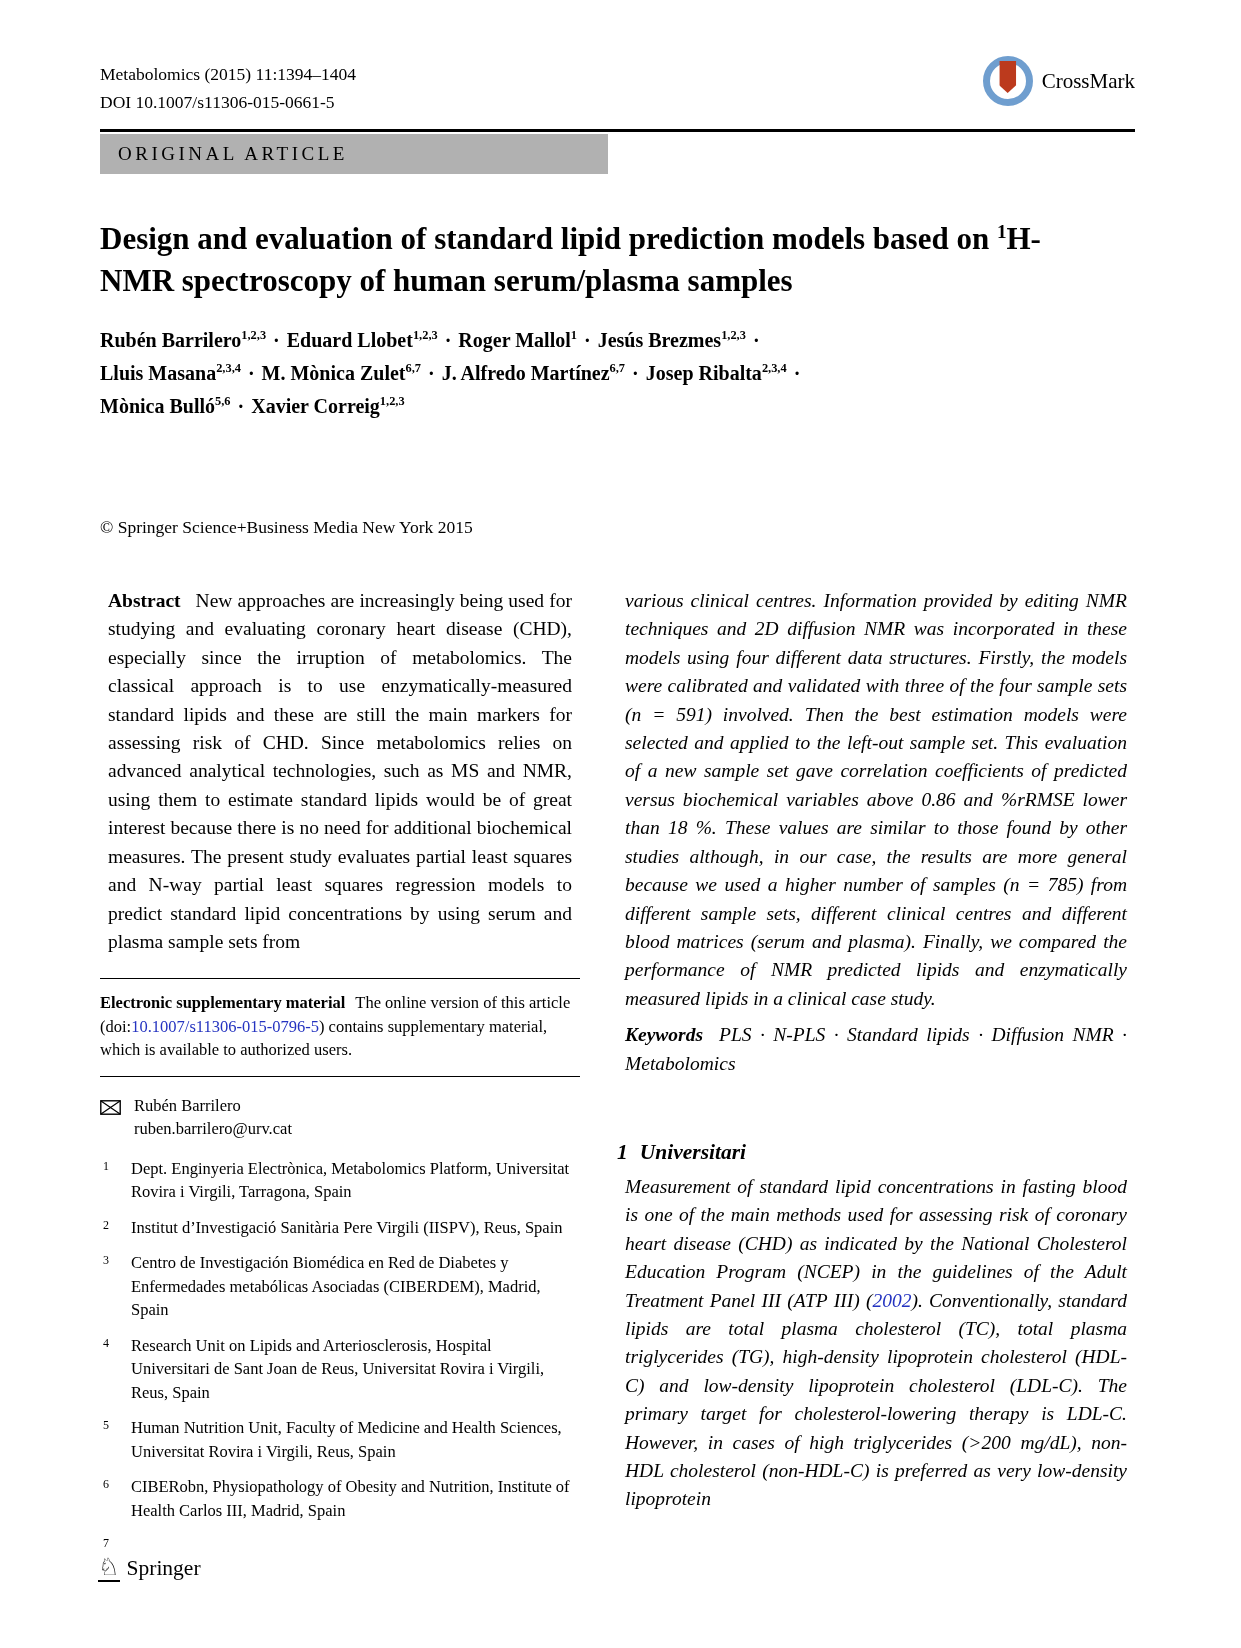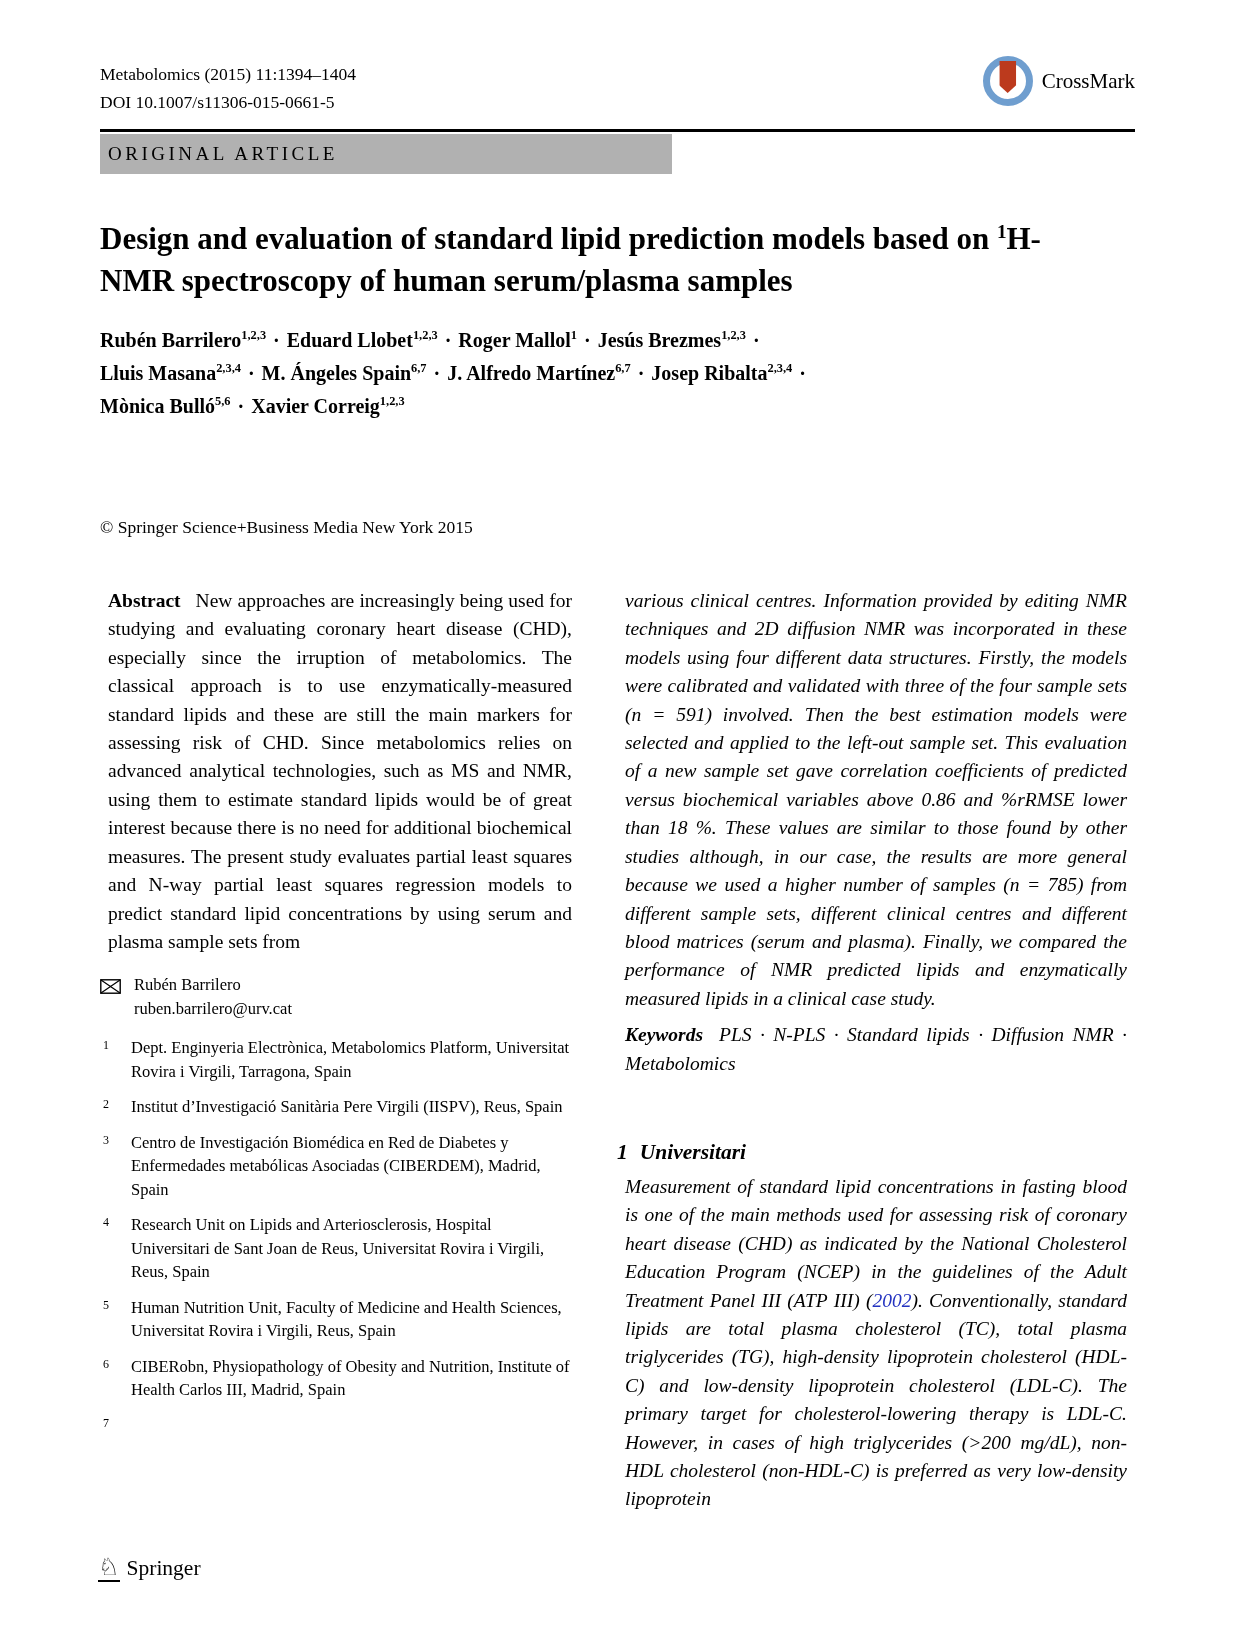--- a/index.html
+++ b/index.html
@@ -28,23 +28,23 @@
     border:7px solid var(--crossmark_ring);background:#fff;position:relative;
   }
   .cm-ribbon{
     position:absolute;left:50%;top:-2px;transform:translateX(-50%);
     width:17px;height:32px;background:var(--crossmark_ribbon);
     clip-path:polygon(0 0,100% 0,100% 76%,50% 100%,0 76%);
   }
   .cm-label{font-size:21px;}
   .head-rule{height:3px;background:#000;margin-top:13px;}
   .banner{
-    width:572px;background:var(--banner_bg);
+    width:508px;background:var(--banner_bg);
     font-size:19px;letter-spacing:3.5px;
-    padding:9px 0 9px 8px;margin-top:2px;
+    padding:9px 0 9px 18px;margin-top:2px;
   }
   
   .title{
     font-size:31px;font-weight:bold;line-height:1.35;
     margin:44px 0 0;max-width:1000px;
   }
   .title sup{font-size:0.62em;}
   .authors{margin-top:22px;font-size:20px;font-weight:bold;line-height:1.65;}
   .authors sup{font-size:0.62em;}
   .dot{margin:0 7px;}
@@ -105,36 +105,39 @@
 
   <div class="banner">ORIGINAL ARTICLE</div>
 
   <h1 class="title"><span>Design and evaluation of standard lipid prediction models based on </span><sup>1</sup><span>H-NMR spectroscopy of human serum/plasma samples</span></h1>
 
   <div class="authors">
     <div class="author-line">
       <span><span>Rubén Barrilero</span><sup>1,2,3</sup></span><span class="dot">·</span><span><span>Eduard Llobet</span><sup>1,2,3</sup></span><span class="dot">·</span><span><span>Roger Mallol</span><sup>1</sup></span><span class="dot">·</span><span><span>Jesús Brezmes</span><sup>1,2,3</sup></span><span class="dot">·</span>
     </div>
     <div class="author-line">
-      <span><span>Lluis Masana</span><sup>2,3,4</sup></span><span class="dot">·</span><span><span>M. Ángeles Spain</span><sup>6,7</sup></span><span class="dot">·</span><span><span>J. Alfredo Martínez</span><sup>6,7</sup></span><span class="dot">·</span><span><span>Josep Ribalta</span><sup>2,3,4</sup></span><span class="dot">·</span>
+      <span><span>Lluis Masana</span><sup>2,3,4</sup></span><span class="dot">·</span><span><span>M. Mònica Zulet</span><sup>6,7</sup></span><span class="dot">·</span><span><span>J. Alfredo Martínez</span><sup>6,7</sup></span><span class="dot">·</span><span><span>Josep Ribalta</span><sup>2,3,4</sup></span><span class="dot">·</span>
     </div>
     <div class="author-line">
       <span><span>Mònica Bulló</span><sup>5,6</sup></span><span class="dot">·</span><span><span>Xavier Correig</span><sup>1,2,3</sup></span>
     </div>
   </div>
 
   <div class="received">
     <div>© Springer Science+Business Media New York 2015</div>
   </div>
 
   <div class="columns">
 
     <div class="col-left">
       <p class="body"><b class="run-in">Abstract</b><span>New approaches are increasingly being used for studying and evaluating coronary heart disease (CHD), especially since the irruption of metabolomics. The classical approach is to use enzymatically-measured standard lipids and these are still the main markers for assessing risk of CHD. Since metabolomics relies on advanced analytical technologies, such as MS and NMR, using them to estimate standard lipids would be of great interest because there is no need for additional biochemical measures. The present study evaluates partial least squares and N-way partial least squares regression models to predict standard lipid concentrations by using serum and plasma sample sets from</span></p>
 
+      <div class="esm">
+        <b>Electronic supplementary material</b><span>The online version of this article (doi:</span><a class="link">10.1007/s11306-015-0796-5</a><span>) contains supplementary material, which is available to authorized users.</span>
+      </div>
 
       <div class="contact">
         <span class="env">
           <svg width="21" height="15" viewBox="0 0 21 15">
               <rect x="0.8" y="0.8" width="19.4" height="13.4" fill="none" stroke="#000" stroke-width="1.4"></rect>
               <path d="M1 1 L20 14 M20 1 L1 14" stroke="#000" stroke-width="1.2" fill="none"></path>
             </svg>
         </span>
         <div>
           <div>Rubén Barrilero</div>

